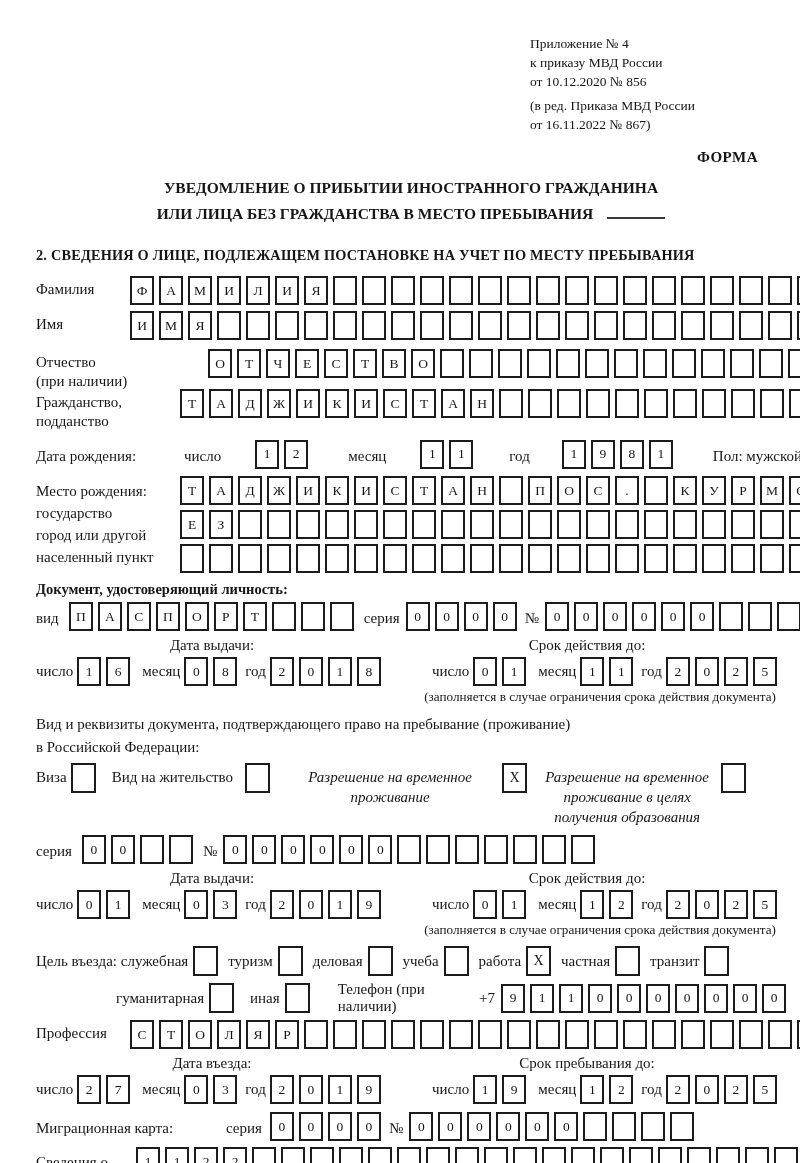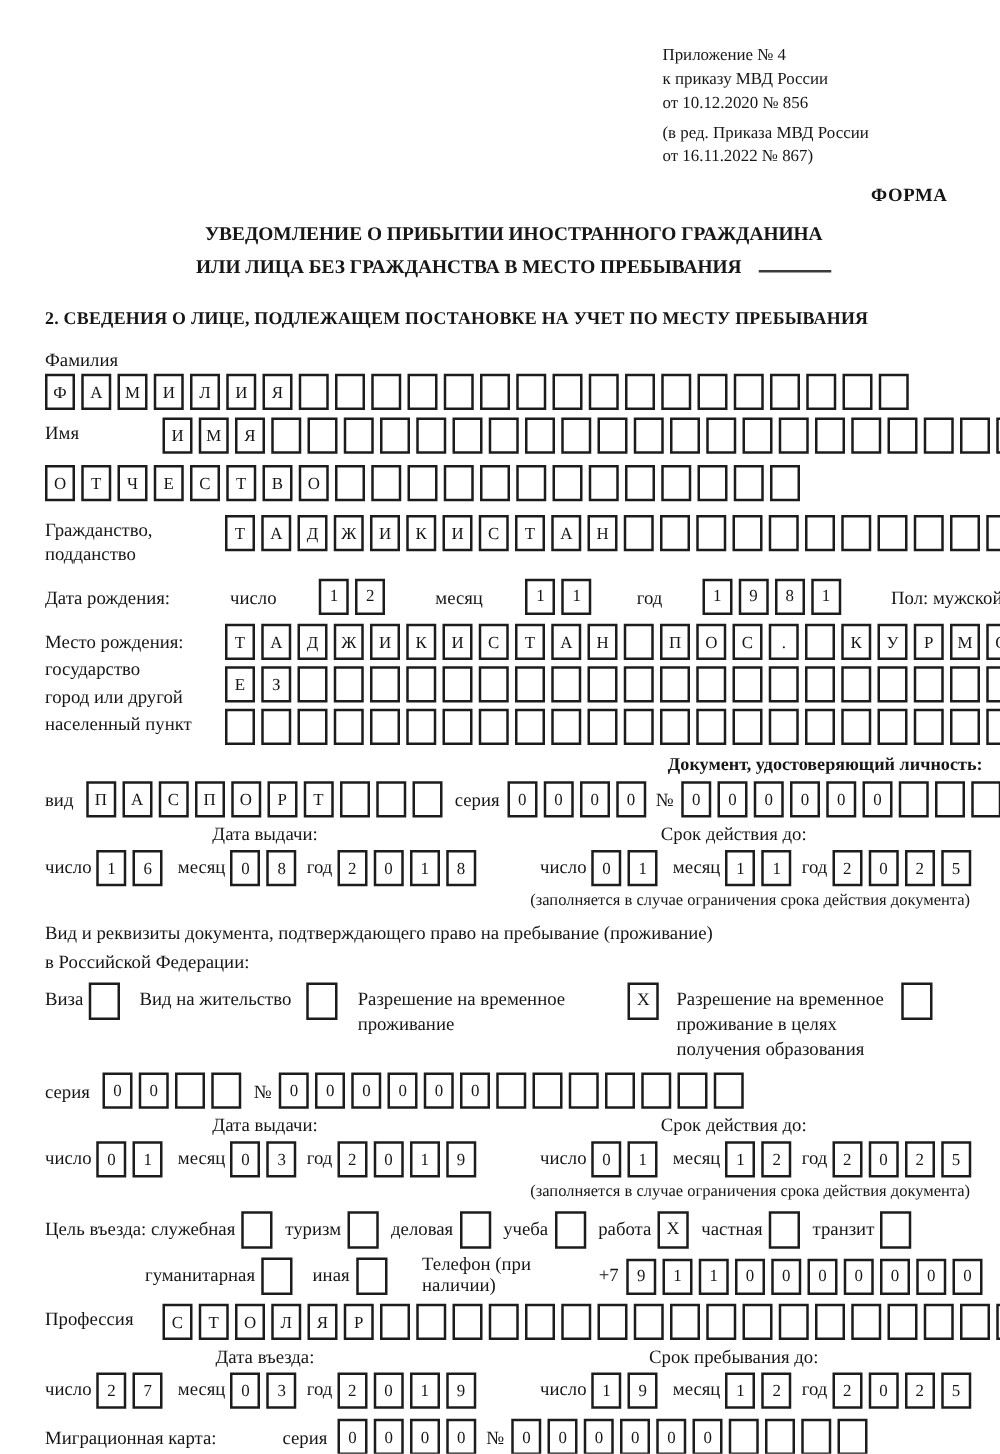--- a/index.html
+++ b/index.html
@@ -24,41 +24,41 @@
 
   .cells{display:flex;gap:5px;flex:none;}
   .cell{flex:none;width:20px;height:25px;border:2px solid #1c1c1c;display:flex;align-items:center;
         justify-content:center;font-size:13.5px;line-height:1;background:#fff;}
   .checkbox{flex:none;width:21px;height:26px;border:2px solid #1c1c1c;display:inline-flex;align-items:center;
         justify-content:center;font-size:14px;line-height:1;background:#fff;}
 
   .stack{display:flex;flex-direction:column;}
   .stack .cells{margin-bottom:5px;}
 
-  .center-h{margin-top:3px;text-align:right;font-weight:bold;font-size:14.5px;}
+  .center-h{margin-top:3px;text-align:left;font-weight:bold;font-size:14.5px;}
 
   .inline-lbl{padding-top:4px;flex:none;}
   .ml4{margin-left:4px;} .ml6{margin-left:6px;} .ml8{margin-left:8px;} .ml10{margin-left:10px;}
   .ml12{margin-left:12px;} .ml14{margin-left:14px;} .ml16{margin-left:16px;}
 
   
   .datecols{display:flex;margin-top:6px;}
   .dc-left{width:352px;flex:none;}
   .dc-right{flex:1;}
   .dc-head{text-align:center;font-size:15px;}
   .drow{display:flex;align-items:center;margin-top:3px;}
   .fn-right{text-align:right;font-size:13.2px;margin-right:10px;margin-top:2px;line-height:17px;}
 
   .intro{margin-top:8px;line-height:23px;}
 
   
   .permits{display:flex;align-items:flex-start;margin-top:4px;}
   .p-item{display:flex;align-items:flex-start;}
   .p-label{padding-top:4px;line-height:20px;}
-  .p-center{text-align:left;}
+  .p-center{text-align:center;font-style:italic;}
   .pw200{width:208px;} .pw170{width:172px;}
 
   .opt{display:flex;align-items:center;}
   .opt .checkbox{margin-left:5px;}
 </style>
 </head>
 <body>
 
 <div class="page">
 
@@ -71,21 +71,21 @@
   </div>
   <div class="forma">ФОРМА</div>
 
   <div class="title">
     <div>УВЕДОМЛЕНИЕ О ПРИБЫТИИ ИНОСТРАННОГО ГРАЖДАНИНА</div>
     <div><span>ИЛИ ЛИЦА БЕЗ ГРАЖДАНСТВА В МЕСТО ПРЕБЫВАНИЯ</span><span class="title-underline"></span></div>
   </div>
 
   <div class="sec-h">2. СВЕДЕНИЯ О ЛИЦЕ, ПОДЛЕЖАЩЕМ ПОСТАНОВКЕ НА УЧЕТ ПО МЕСТУ ПРЕБЫВАНИЯ</div>
 
-  <div class="row" style="margin-top:12px;flex-direction:column;">
+  <div class="row" style="margin-top:12px;">
     <div class="lbl w94">Фамилия</div>
     <div class="cells">
         <span class="cell">Ф</span>
         <span class="cell">А</span>
         <span class="cell">М</span>
         <span class="cell">И</span>
         <span class="cell">Л</span>
         <span class="cell">И</span>
         <span class="cell">Я</span>
         <span class="cell"></span>
@@ -132,20 +132,24 @@
         <span class="cell"></span>
         <span class="cell"></span>
         <span class="cell"></span>
         <span class="cell"></span>
         <span class="cell"></span>
         <span class="cell"></span>
       </div>
   </div>
 
   <div class="row" style="margin-top:9px;">
+    <div class="lbl lbl-multi w172">
+      <div>Отчество</div>
+      <div>(при наличии)</div>
+    </div>
     <div class="cells">
         <span class="cell">О</span>
         <span class="cell">Т</span>
         <span class="cell">Ч</span>
         <span class="cell">Е</span>
         <span class="cell">С</span>
         <span class="cell">Т</span>
         <span class="cell">В</span>
         <span class="cell">О</span>
         <span class="cell"></span>

